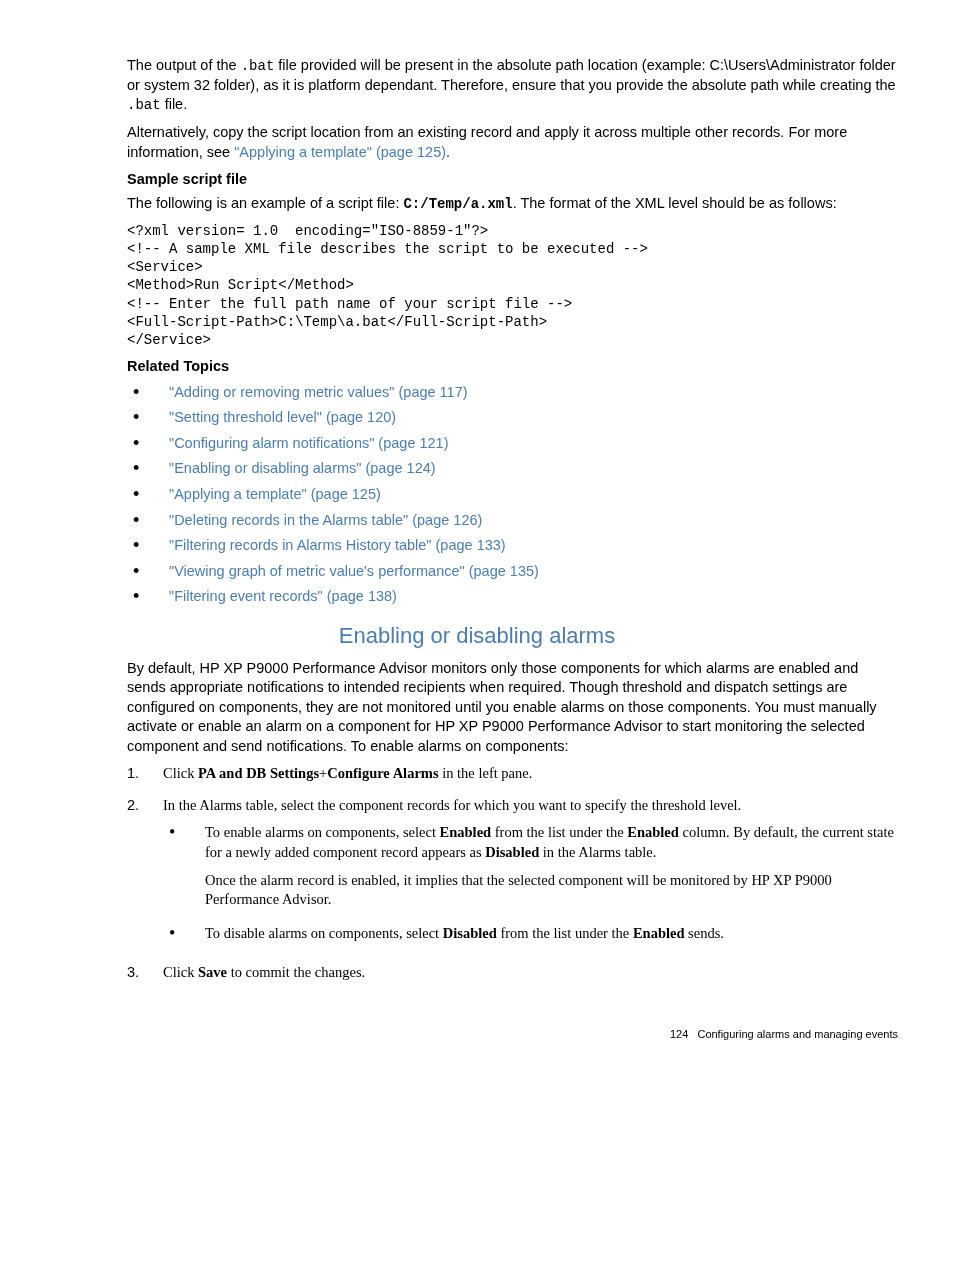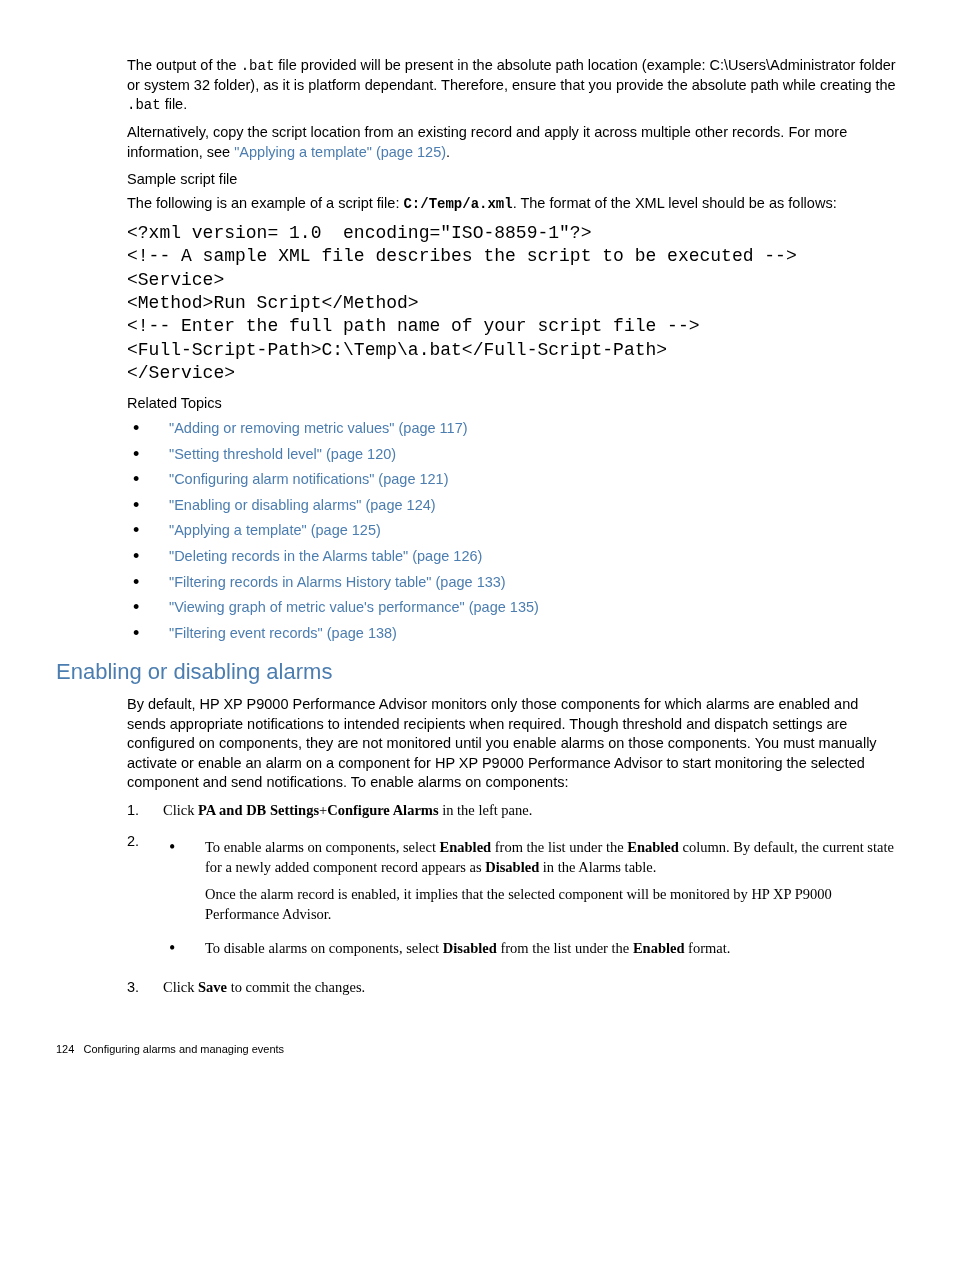--- a/index.html
+++ b/index.html
@@ -10,40 +10,41 @@
   color: #000;
   margin: 0;
   padding: 56px 56px 30px 56px;
   width: 954px;
   box-sizing: border-box;
   background: #fff;
 }
 .para { margin: 0 0 8px 0; }
 .indent1 { margin-left: 71px; }
 .code { font-family: "Courier New", monospace; font-size: 14px; }
-.codeblock { font-family: "Courier New", monospace; font-size: 18px; white-space: pre; line-height: 1.3; margin: 6px 0 8px 71px; }
+.codeblock { font-family: "Courier New", monospace; font-size: 14px; white-space: pre; line-height: 1.3; margin: 6px 0 8px 71px; }
 .link { color: #4b7db0; }
 .bold { font-weight: bold; }
-.h-bold { font-weight: normal; margin: 6px 0 4px 71px; }
+.h-bold { font-weight: bold; margin: 6px 0 4px 71px; }
 h2.section {
   font-family: "Arial", "Helvetica", sans-serif;
   font-weight: normal;
   color: #4b7db0;
   font-size: 22px;
   margin: 14px 0 8px 0;
+  text-align: center;
 }
 ul.bullets { margin: 2px 0 8px 71px; padding: 0; list-style: none; }
 ul.bullets li { display: flex; align-items: flex-start; margin: 6px 0; }
 ul.bullets li .dot { font-size: 18px; line-height: 18px; color: #000; width: 36px; flex: 0 0 36px; text-align: left; padding-left: 6px; }
 ol.steps { margin: 4px 0 8px 71px; padding: 0; list-style: none; counter-reset: step; }
 ol.steps > li { display: flex; align-items: flex-start; margin: 4px 0; }
 ol.steps > li .num { flex: 0 0 36px; }
 .step-body { flex: 1; font-family: Liberation Serif, serif; }
 .step-body p { margin: 0 0 8px 0; }
-.footer { font-size: 11px; margin-top: 36px; margin-left: 0; }
+.footer { font-size: 11px; margin-top: 36px; margin-left: 0; text-align: right; }
 .liContent { flex: 1; }
 </style>
 </head>
 <body>
 
 <p class="para indent1">
   <span>The output of the </span><span class="code">.bat</span><span> file provided will be present in the absolute path location (example: C:\Users\Administrator folder or system 32 folder), as it is platform dependant. Therefore, ensure that you provide the absolute path while creating the </span><span class="code">.bat</span><span> file.</span>
 </p>
 
 <p class="para indent1">
@@ -112,32 +113,33 @@
 <ol class="steps">
   <li>
     <span class="num">1.</span>
     <div class="step-body">
       <p><span>Click </span><span class="bold">PA and DB Settings</span><span>+</span><span class="bold">Configure Alarms</span><span> in the left pane.</span></p>
     </div>
   </li>
   <li>
     <span class="num">2.</span>
     <div class="step-body">
+      <p>In the Alarms table, select the component records for which you want to specify the threshold level.</p>
       <ul class="bullets" style="margin-left:0">
         <li>
           <span class="dot">•</span>
           <div class="liContent">
             <p class="para"><span>To enable alarms on components, select </span><span class="bold">Enabled</span><span> from the list under the </span><span class="bold">Enabled</span><span> column. By default, the current state for a newly added component record appears as </span><span class="bold">Disabled</span><span> in the Alarms table.</span></p>
             <p class="para">Once the alarm record is enabled, it implies that the selected component will be monitored by HP XP P9000 Performance Advisor.</p>
           </div>
         </li>
         <li>
           <span class="dot">•</span>
           <div class="liContent">
-            <p class="para"><span>To disable alarms on components, select </span><span class="bold">Disabled</span><span> from the list under the </span><span class="bold">Enabled</span><span> format.</span></p>
+            <p class="para"><span>To disable alarms on components, select </span><span class="bold">Disabled</span><span> from the list under the </span><span class="bold">Enabled</span><span> sends.</span></p>
           </div>
         </li>
       </ul>
     </div>
   </li>
   <li>
     <span class="num">3.</span>
     <div class="step-body">
       <p><span>Click </span><span class="bold">Save</span><span> to commit the changes.</span></p>
     </div>

